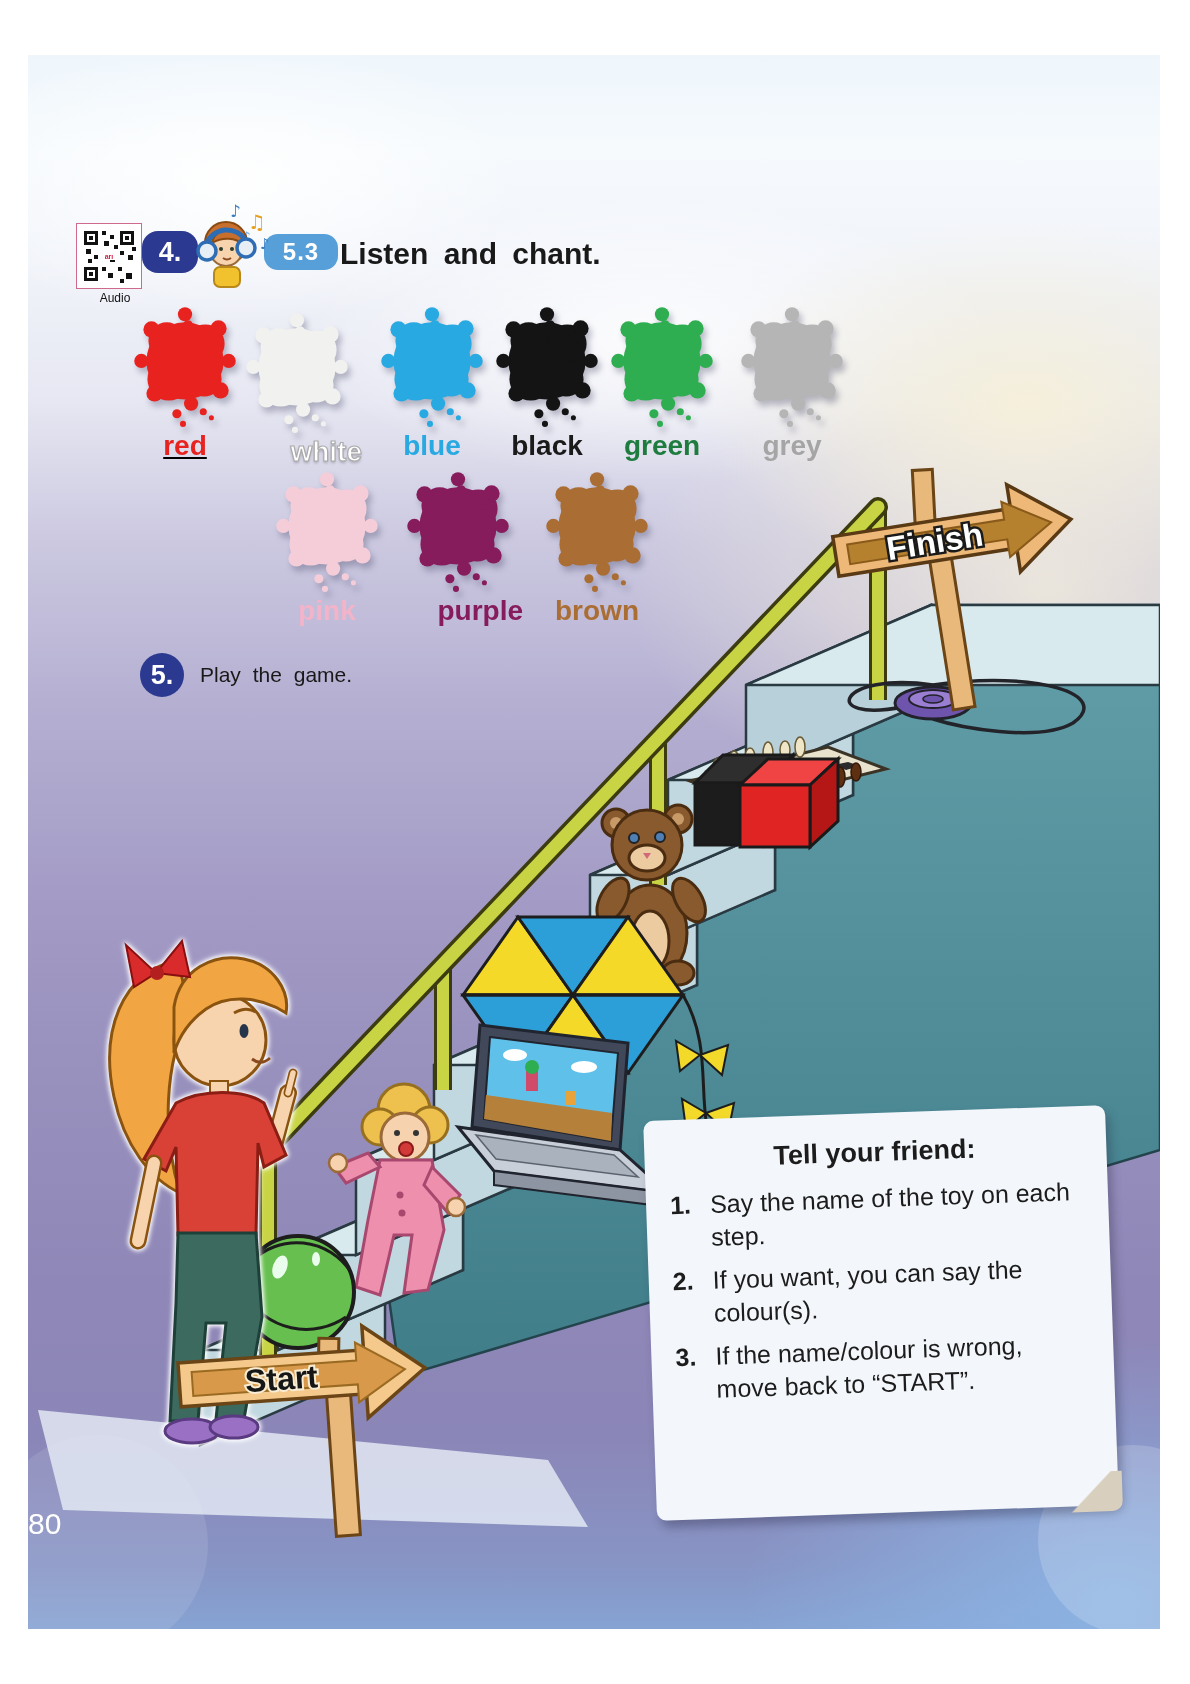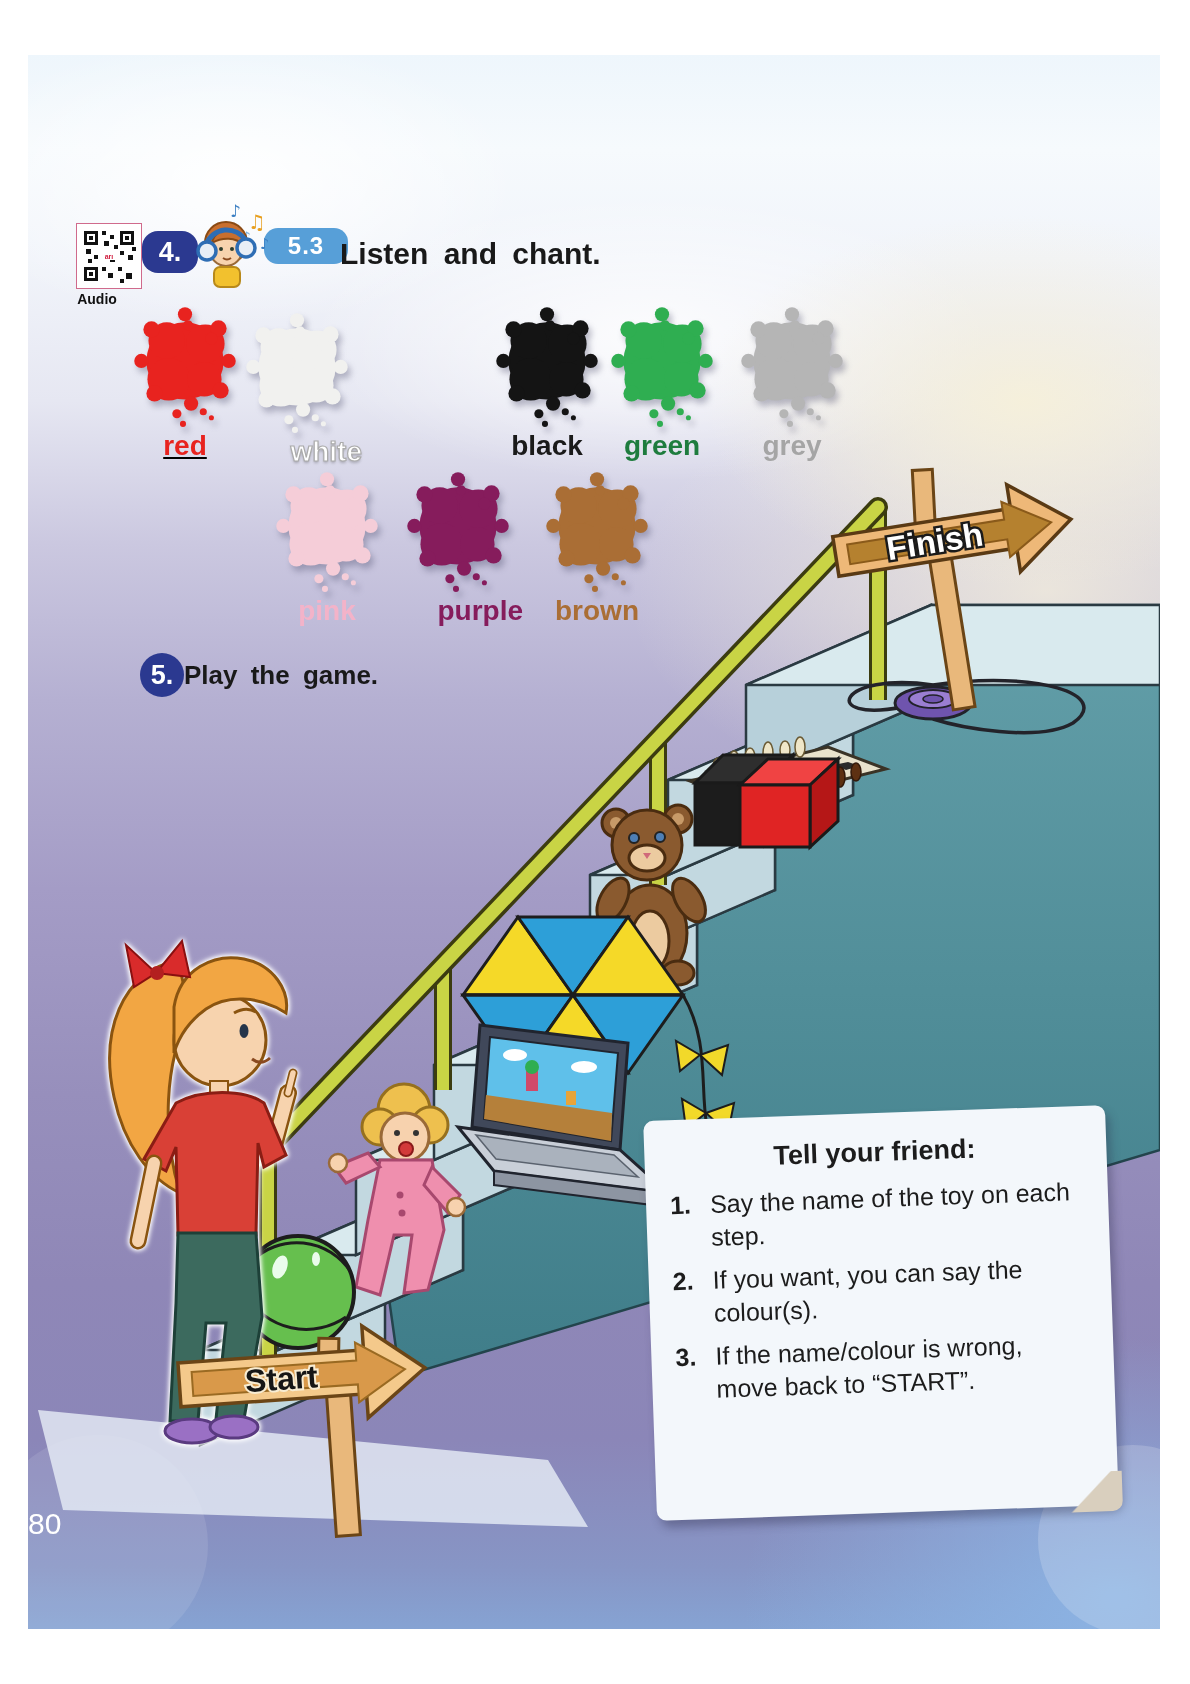--- a/index.html
+++ b/index.html
@@ -15,35 +15,35 @@
       radial-gradient(ellipse 620px 260px at 55% 18%, rgba(255,255,255,.85), rgba(255,255,255,0) 55%),
       radial-gradient(ellipse 700px 380px at 90% 34%, rgba(244,238,220,.8), rgba(244,238,220,0) 60%),
       radial-gradient(ellipse 600px 420px at 96% 98%, rgba(140,180,228,.95), rgba(140,180,228,0) 62%),
       linear-gradient(to bottom,
         #eef6fc 0%, #f6fafd 6%, #f1f4fa 13%, #e6e7f2 22%, #cbc8e0 31%,
         #b5b0d2 41%, #a49cc6 53%, #978fbc 66%, #8f87b7 78%, #8b86b8 88%, #8795c5 96%, #86a3d3 100%);
   }
   .bokeh{position:absolute;border-radius:50%;background:rgba(255,255,255,.13);pointer-events:none;}
   
   .qr{position:absolute;left:48px;top:168px;width:66px;height:66px;z-index:5;}
-  .qr-label{position:absolute;left:28px;top:236px;width:82px;text-align:center;font-size:14px;font-weight:700;color:#111;z-index:5;}
+  .qr-label{position:absolute;left:46px;top:236px;width:82px;text-align:center;font-size:12px;font-weight:400;color:#111;z-index:5;}
   .badge{position:absolute;color:#fff;font-weight:700;z-index:4;display:flex;align-items:center;justify-content:center;}
   .badge-num{left:114px;top:176px;width:56px;height:42px;background:#2b3990;border-radius:16px;font-size:27px;}
-  .badge-track{left:236px;top:173px;width:84px;height:36px;background:#579fd8;border-radius:14px;font-size:24px;letter-spacing:1px;}
+  .badge-track{left:236px;top:179px;width:74px;height:36px;background:#579fd8;border-radius:14px;font-size:24px;letter-spacing:1px;}
   .kid-icon{position:absolute;left:158px;top:146px;width:92px;height:92px;z-index:6;}
   .activity-title{position:absolute;left:312px;top:182px;font-size:30px;font-weight:700;color:#191919;word-spacing:7px;z-index:4;}
   
   .splat-cell{position:absolute;width:130px;text-align:center;z-index:4;}
   .splat-cell svg{width:130px;height:132px;filter:drop-shadow(3px 5px 3px rgba(70,70,100,.35));}
   .splat-label{font-size:28px;font-weight:700;margin-top:-4px;}
   
   .act5{position:absolute;left:112px;top:598px;display:flex;align-items:center;z-index:4;}
   .act5 .circle{width:44px;height:44px;border-radius:50%;background:#2b3990;color:#fff;font-size:27px;font-weight:700;
     display:flex;align-items:center;justify-content:center;}
-  .act5 .t{font-size:26px;font-weight:700;color:#191919;word-spacing:6px;}
+  .act5 .t{margin-left:16px;font-size:21px;font-weight:400;color:#191919;word-spacing:6px;}
   
   .scene{position:absolute;left:0;top:0;width:1132px;height:1574px;z-index:2;}
   
   .note{position:absolute;left:622px;top:1058px;width:462px;min-height:400px;background:#f3f7fb;border-radius:10px;
     transform:rotate(-2deg);box-shadow:4px 7px 10px rgba(40,40,70,.35);padding:24px 26px 30px 24px;box-sizing:border-box;z-index:6;}
   .note:after{content:"";position:absolute;right:-4px;bottom:-6px;width:64px;height:40px;
     background:linear-gradient(315deg,#d9cfbe 48%,rgba(0,0,0,0) 50%);border-radius:0 0 10px 0;}
   .note-title{text-align:center;font-size:27px;font-weight:700;color:#1c1c1c;margin-bottom:14px;}
   .note-item{display:flex;font-size:25px;color:#1c1c1c;line-height:1.32;margin-bottom:10px;}
   .note-item .num{width:40px;font-weight:700;flex:none;}
@@ -366,20 +366,23 @@
       </g>
     </symbol>
   </svg>
 
   <div class="splat-cell" style="left:92px;top:243px;text-decoration:underline;"><svg style="color: rgb(232, 35, 31);">
         <use href="#splat" width="130" height="132"></use>
       </svg><div class="splat-label" style="color: rgb(232, 35, 31);">red</div></div>
   <div class="splat-cell" style="left:204px;top:249px;text-align:right;"><svg style="color: rgb(241, 241, 239);">
         <use href="#splat" width="130" height="132"></use>
       </svg><div class="splat-label" style="color: rgb(255, 255, 255); -webkit-text-stroke: 1.2px rgb(171, 171, 171); text-shadow: rgba(0, 0, 0, 0.25) 0px 2px 3px;">white</div></div>
+  <div class="splat-cell" style="left:339px;top:243px;"><svg style="color: rgb(41, 169, 225);">
+        <use href="#splat" width="130" height="132"></use>
+      </svg><div class="splat-label" style="color: rgb(41, 169, 225);">blue</div></div>
   <div class="splat-cell" style="left:454px;top:243px;"><svg style="color: rgb(20, 20, 20);">
         <use href="#splat" width="130" height="132"></use>
       </svg><div class="splat-label" style="color: rgb(26, 26, 26);">black</div></div>
   <div class="splat-cell" style="left:569px;top:243px;"><svg style="color: rgb(47, 174, 81);">
         <use href="#splat" width="130" height="132"></use>
       </svg><div class="splat-label" style="color: rgb(30, 124, 62);">green</div></div>
   <div class="splat-cell" style="left:699px;top:243px;"><svg style="color: rgb(181, 181, 181);">
         <use href="#splat" width="130" height="132"></use>
       </svg><div class="splat-label" style="color: rgb(165, 165, 165);">grey</div></div>
 

